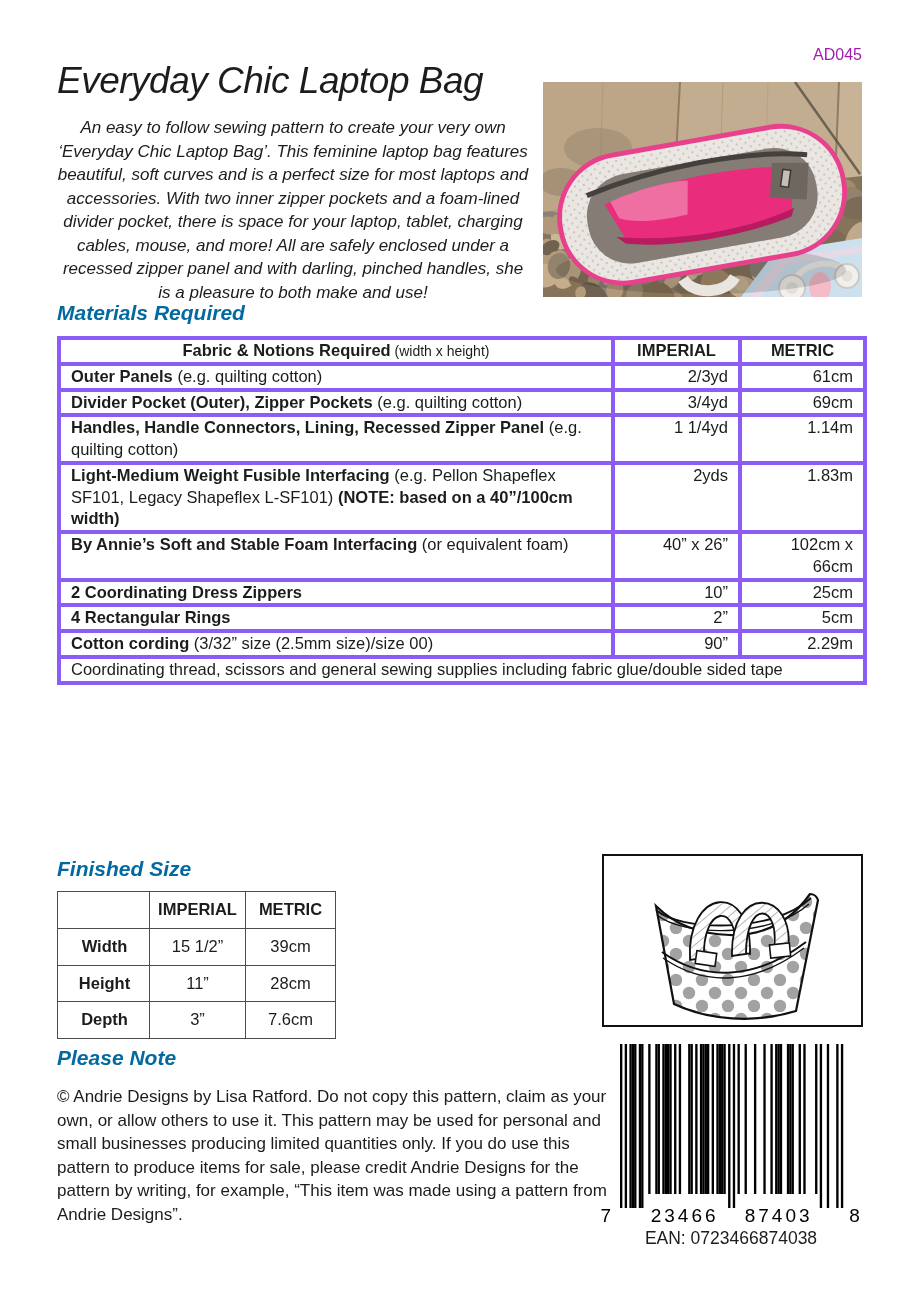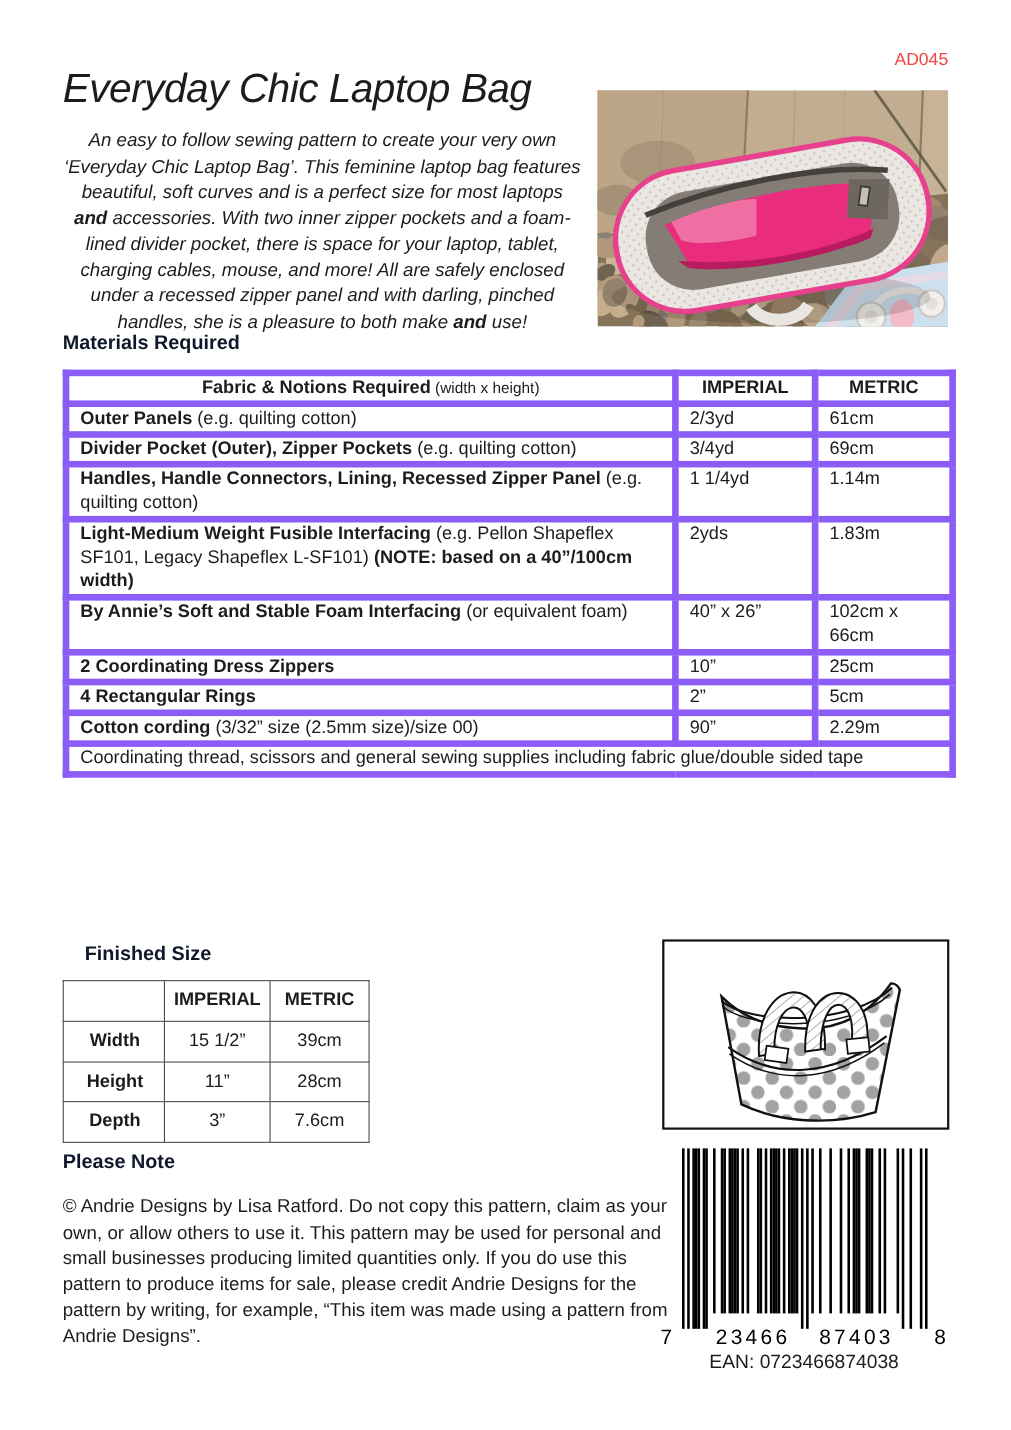--- a/index.html
+++ b/index.html
@@ -2,41 +2,41 @@
 <html><head>
 <meta charset="utf-8">
 <style>
   html,body{margin:0;padding:0;background:#ffffff;}
   .page{
     position:relative;width:919px;height:1300px;background:#ffffff;
     font-family:"Liberation Sans",sans-serif;color:#1c1c1c;overflow:hidden;
   }
   .abs{position:absolute;}
   
-  .pattern-code{top:46px;right:57px;font-size:16px;color:#ef4444;}
+  .pattern-code{top:46px;right:57px;font-size:16px;color:#a21caf;}
   .page-title{left:57px;top:60px;width:472px;font-style:italic;font-weight:normal;
     font-size:37px;letter-spacing:-0.5px;white-space:nowrap;}
   .intro{left:57px;top:116px;width:472px;font-style:italic;font-size:17px;
     line-height:23.5px;text-align:center;}
-  .intro .b{font-weight:bold;}
+  .intro .b{font-weight:normal;}
   
   .photo{left:543px;top:82px;width:319px;height:215px;}
   
-  .sec-heading{font-weight:bold;font-size:18px;color:#0f172a;}
+  .sec-heading{font-style:italic;font-weight:bold;font-size:21px;color:#0369a1;}
   .materials-heading{left:57px;top:301px;}
-  .finished-heading{left:57px;top:857px;margin-left:20px;}
+  .finished-heading{left:57px;top:857px;}
   .note-heading{left:57px;top:1046px;}
   
   .materials-table{left:57px;top:336px;width:806px;border-collapse:collapse;
     table-layout:fixed;font-size:16.5px;}
-  .materials-table td,.materials-table th{border:6px solid #8b5cf6;
+  .materials-table td,.materials-table th{border:4px solid #8b5cf6;
     padding:0 10px;vertical-align:top;line-height:1.32;font-weight:normal;}
   .materials-table .hdr{text-align:center;font-weight:bold;}
   .materials-table .hdr .small-note{font-weight:normal;font-size:14px;}
-  .c-val{text-align:left;}
+  .c-val{text-align:right;}
   .b{font-weight:bold;}
   .c-footer{font-weight:bold;}
   
   .finished-table{left:57px;top:891px;width:278px;border-collapse:collapse;
     table-layout:fixed;font-size:16.5px;}
   .finished-table td{border:1px solid #4d4d4d;padding:8px 8px;line-height:1.2;}
   .finished-table .rowlabel{font-weight:bold;text-align:center;padding-left:10px;}
   .finished-table .hdr{font-weight:bold;text-align:center;}
   .finished-table .c-val{text-align:center;}
   

